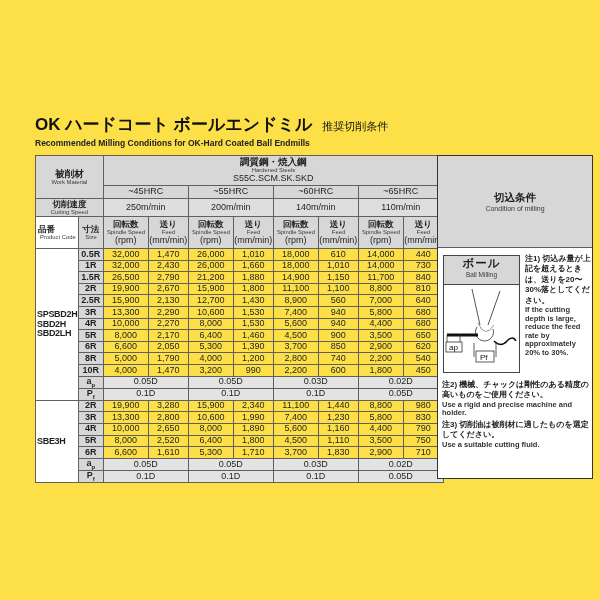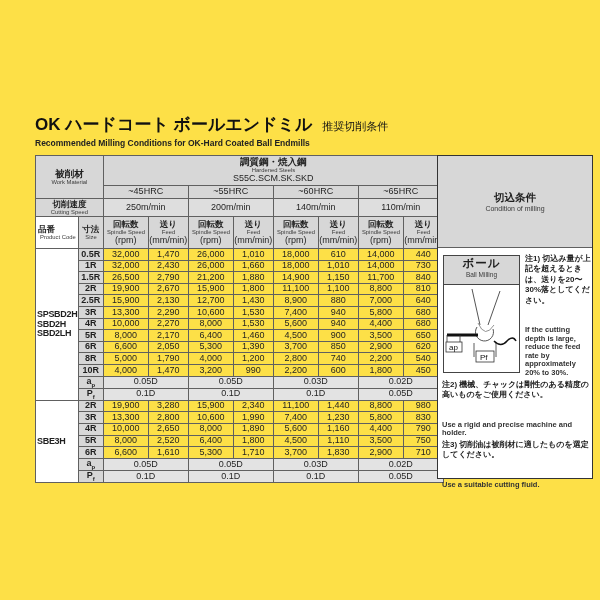--- a/index.html
+++ b/index.html
@@ -41,21 +41,21 @@
   .cond-en{font-size:7px;color:#3a3a3a;}
   .cond-body{position:relative;height:230px;background:#fff;}
   .ball-box{position:absolute;left:5px;top:7px;width:77px;height:118px;border:1px solid #444;box-sizing:border-box;}
   .ball-head{height:28px;background:#d7d7d7;border-bottom:1px solid #444;display:flex;flex-direction:column;
              align-items:center;}
   .ball-jp{font-size:11.5px;font-weight:bold;letter-spacing:1px;}
   .ball-en{font-size:6.5px;color:#3a3a3a;}
   .ball-body{height:64px;position:relative;}
   .note1{position:absolute;left:87px;top:6px;width:66px;}
   .note-jp{font-size:8px;font-weight:bold;line-height:1.3;color:#222;}
-  .note-en{font-size:7.5px;font-weight:bold;line-height:1.15;color:#333;margin-top:20px;}
+  .note-en{font-size:7.5px;font-weight:bold;line-height:1.15;color:#333;margin-top:0;}
   .notes-lower{position:absolute;left:4px;top:130px;width:148px;}
   .notes-lower .note-jp{margin-top:2px;}
 </style>
 </head>
 <body>
 
 <div class="sheet">
 
   <div class="title-row">
     <span class="title-main">OK ハードコート ボールエンドミル</span>
@@ -205,21 +205,21 @@
           <td class="num">8,800</td>
           <td class="num">810</td>
         </tr>
         <tr class="dr">
           <td class="size-cell gray">2.5R</td>
           <td class="num">15,900</td>
           <td class="num">2,130</td>
           <td class="num">12,700</td>
           <td class="num">1,430</td>
           <td class="num">8,900</td>
-          <td class="num">880</td>
+          <td class="num">560</td>
           <td class="num">7,000</td>
           <td class="num">640</td>
         </tr>
         <tr class="dr">
           <td class="size-cell gray">3R</td>
           <td class="num">13,300</td>
           <td class="num">2,290</td>
           <td class="num">10,600</td>
           <td class="num">1,530</td>
           <td class="num">7,400</td>

